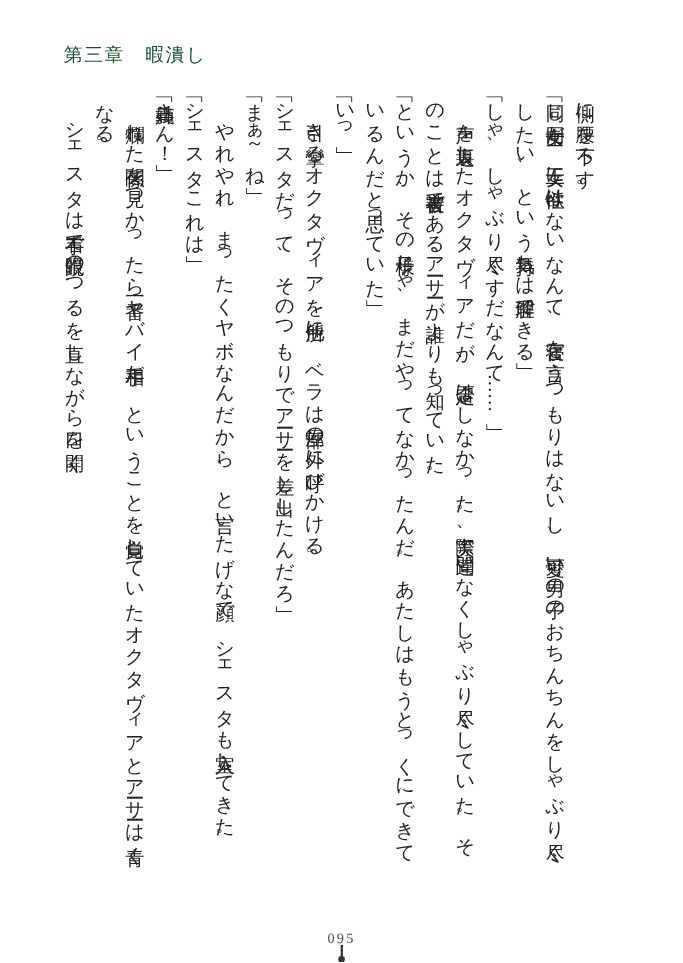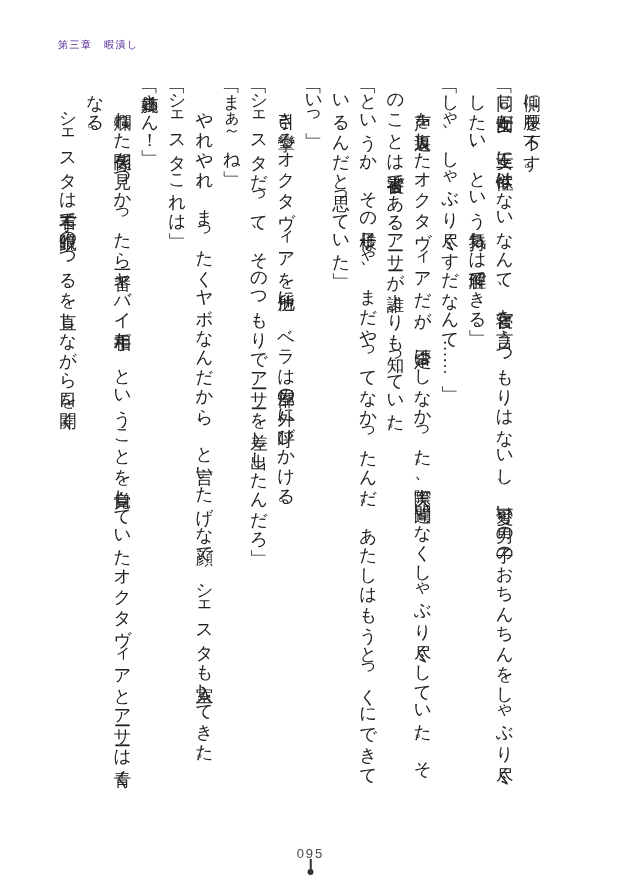--- a/index.html
+++ b/index.html
@@ -13,23 +13,23 @@
     height: 875px;
     background: #ffffff;
     overflow: hidden;
     font-family: "Liberation Serif", "DejaVu Serif", serif;
     color: #222222;
   }
   .chapter-header {
     position: absolute;
     top: 38px;
     left: 58px;
-    font-size: 10px;
+    font-size: 17px;
     letter-spacing: 1.5px;
-    color: #4c1d95;
+    color: #14532d;
     white-space: pre;
   }
   .body-text {
     position: absolute;
     top: 82px;
     right: 76px;
     height: 706px;
     writing-mode: vertical-rl;
     text-orientation: mixed;
     font-size: 17.5px;
@@ -55,21 +55,21 @@
   }
   .page-number {
     position: absolute;
     bottom: 14px;
     left: 0;
     width: 100%;
     text-align: center;
     font-size: 13px;
     letter-spacing: 2px;
     color: #4a4a4a;
-    font-family: Liberation Sans, sans-serif;
+    font-family: Liberation Serif, serif;
   }
   .footer-ornament {
     position: absolute;
     left: 50%;
     bottom: -2px;
     transform: translateX(-50%);
     width: 7px;
     height: 18px;
   }
   .footer-ornament .stem {

